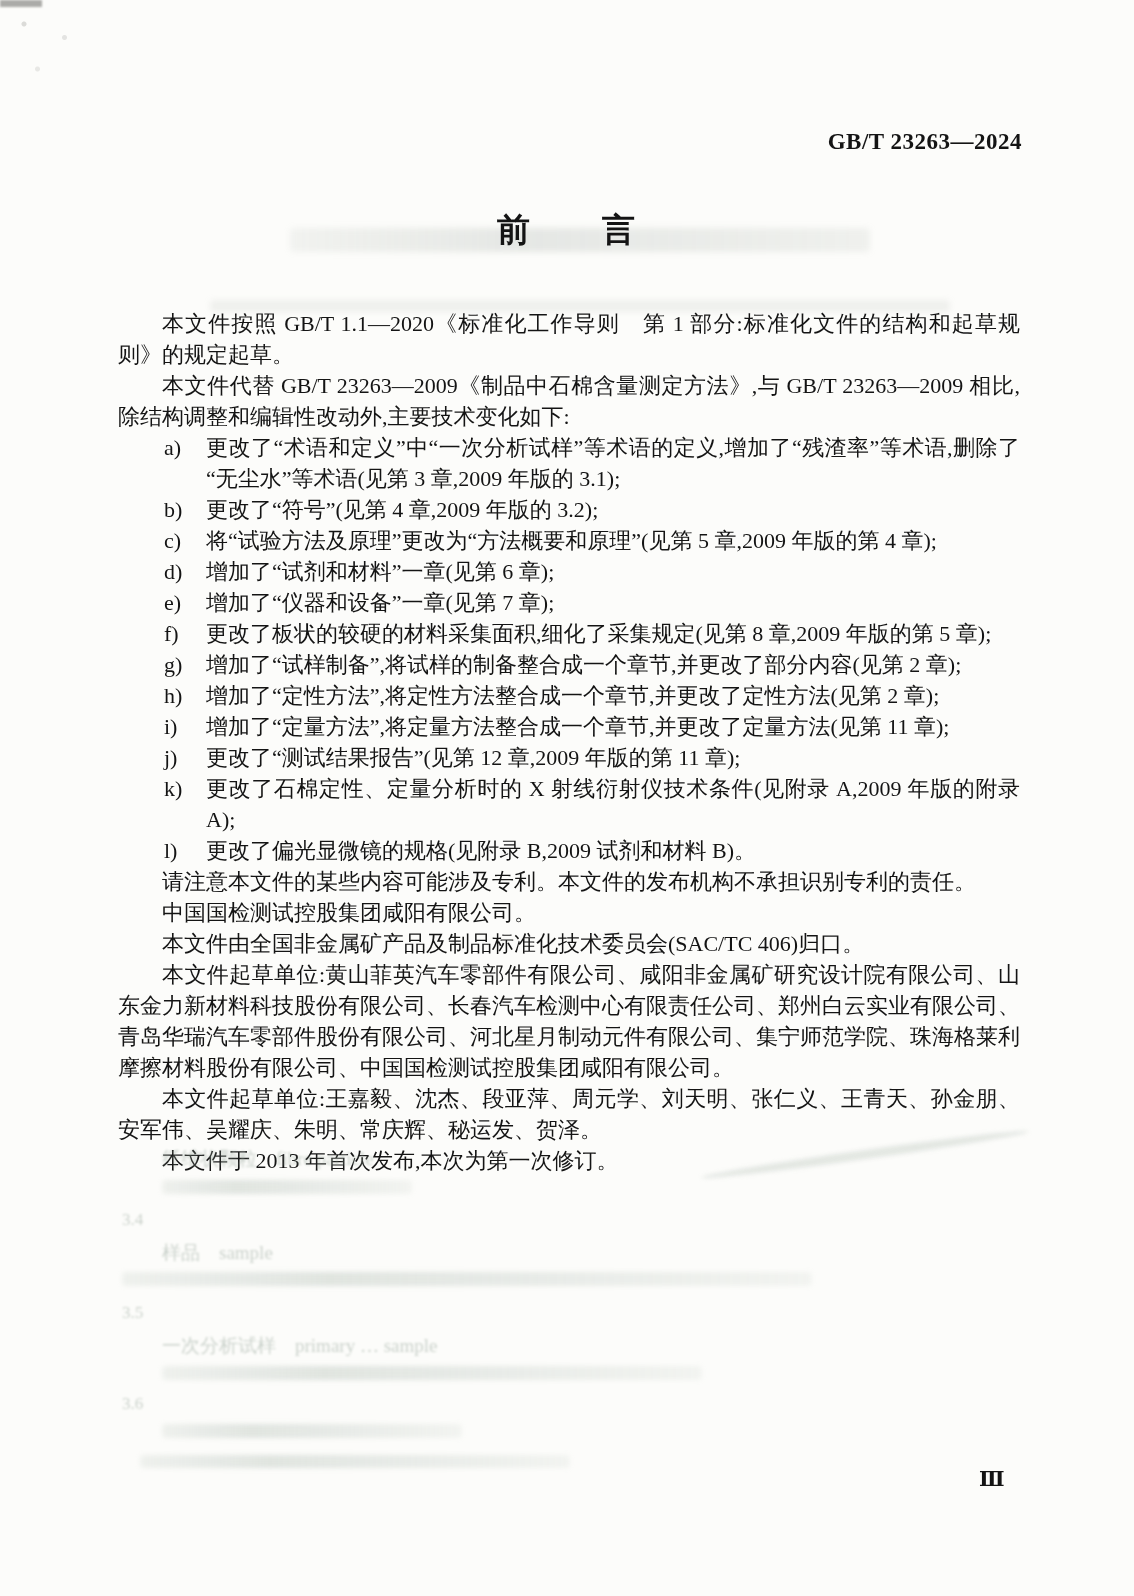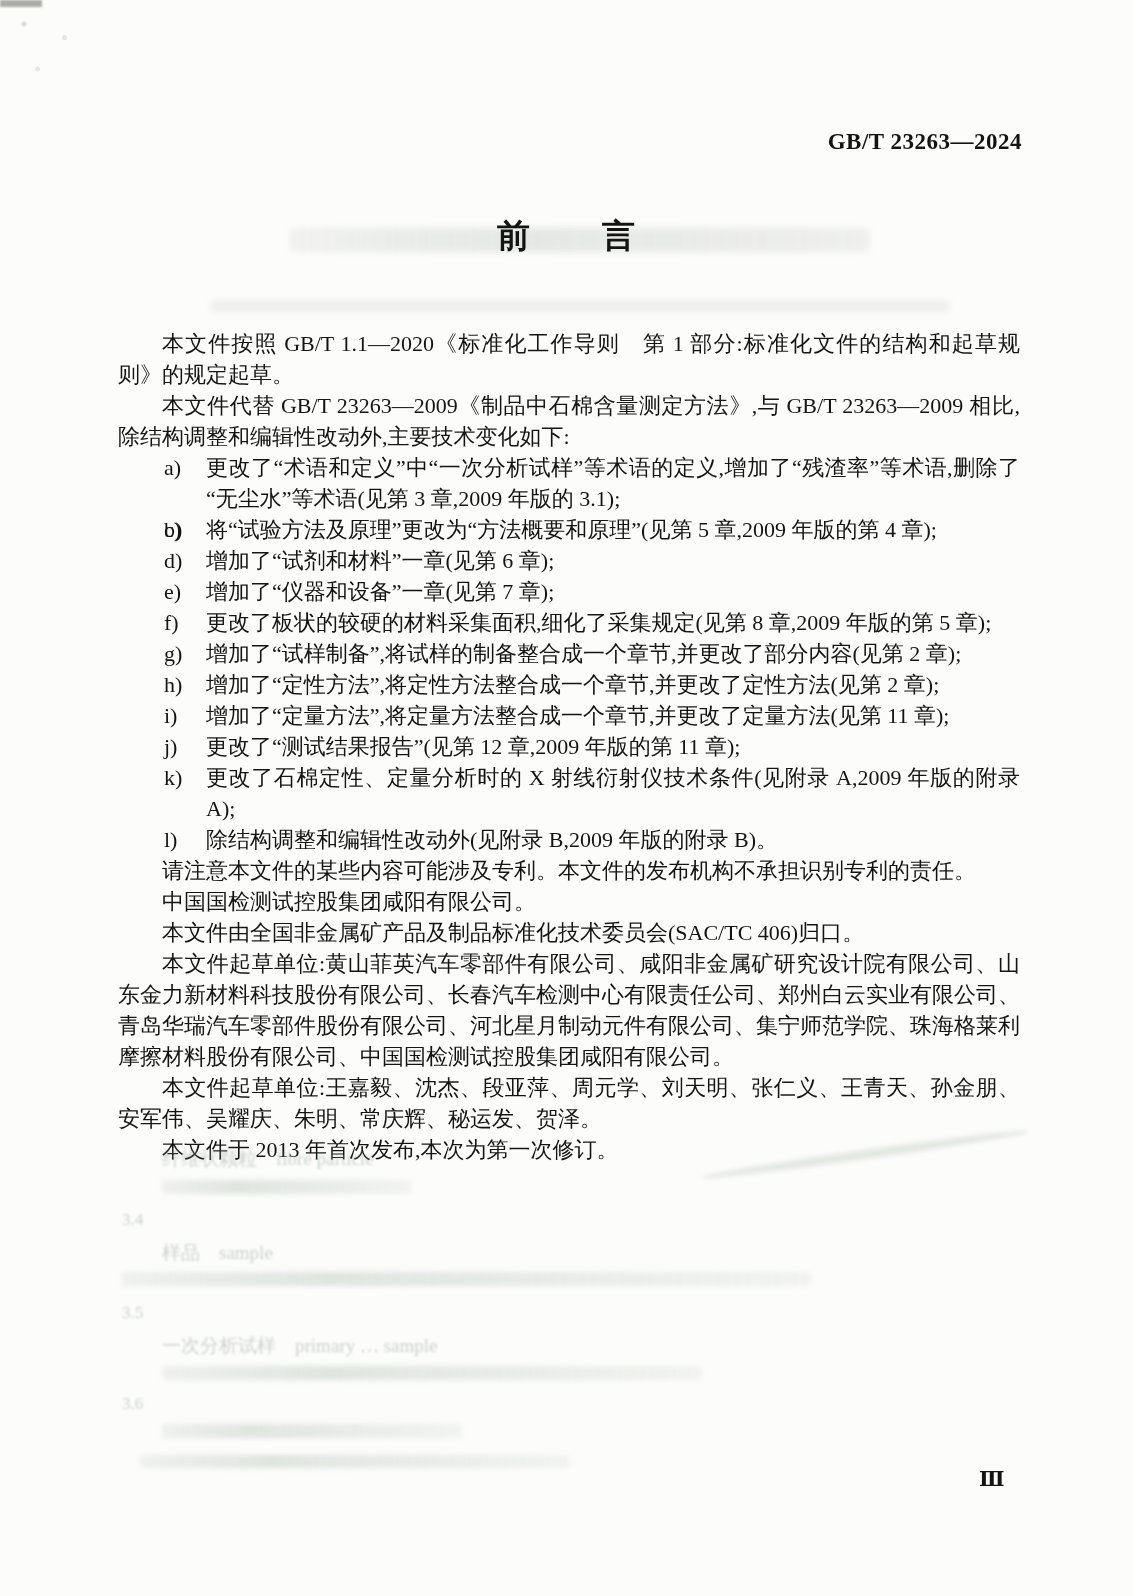--- a/index.html
+++ b/index.html
@@ -26,27 +26,27 @@
     filter:blur(.5px);
   }
 
   .standard-code {
     position:absolute; top:129px; right:112px;
     font-size:23px; font-weight:bold; letter-spacing:.5px;
     white-space:nowrap;
   }
 
   .doc-title {
-    position:absolute; top:214px; left:0; width:100%;
+    position:absolute; top:208px; left:0; width:100%;
     text-align:center;
     font-size:33px; font-weight:bold; letter-spacing:2px;
   }
 
   .body-block {
-    position:absolute; left:118px; top:328px; width:902px;
+    position:absolute; left:118px; top:308px; width:902px;
     font-size:22px; line-height:31px;
     text-align:justify;
   }
   .para { margin:0; text-indent:44px; }
 
   .changes-list { margin:0; padding:0; list-style:none; }
   .change-item { position:relative; padding-left:88px; margin:0; }
   .change-label { position:absolute; left:46px; top:0; }
 
   .page-number {
@@ -95,31 +95,31 @@
   <div class="smudge-para"></div>
 
   <div class="doc-title">前　　言</div>
 
   <div class="body-block">
     <p class="para">本文件按照 GB/T 1.1—2020《标准化工作导则　第 1 部分:标准化文件的结构和起草规则》的规定起草。</p>
     <p class="para">本文件代替 GB/T 23263—2009《制品中石棉含量测定方法》,与 GB/T 23263—2009 相比,除结构调整和编辑性改动外,主要技术变化如下:</p>
 
     <ol class="changes-list">
       <li class="change-item"><span class="change-label">a)</span><span>更改了“术语和定义”中“一次分析试样”等术语的定义,增加了“残渣率”等术语,删除了“无尘水”等术语(见第 3 章,2009 年版的 3.1);</span></li>
-      <li class="change-item"><span class="change-label">b)</span></li>
+      <li class="change-item"><span class="change-label">b)</span><span>更改了“符号”(见第 4 章,2009 年版的 3.2);</span></li>
       <li class="change-item"><span class="change-label">c)</span><span>将“试验方法及原理”更改为“方法概要和原理”(见第 5 章,2009 年版的第 4 章);</span></li>
       <li class="change-item"><span class="change-label">d)</span><span>增加了“试剂和材料”一章(见第 6 章);</span></li>
       <li class="change-item"><span class="change-label">e)</span><span>增加了“仪器和设备”一章(见第 7 章);</span></li>
       <li class="change-item"><span class="change-label">f)</span><span>更改了板状的较硬的材料采集面积,细化了采集规定(见第 8 章,2009 年版的第 5 章);</span></li>
       <li class="change-item"><span class="change-label">g)</span><span>增加了“试样制备”,将试样的制备整合成一个章节,并更改了部分内容(见第 2 章);</span></li>
       <li class="change-item"><span class="change-label">h)</span><span>增加了“定性方法”,将定性方法整合成一个章节,并更改了定性方法(见第 2 章);</span></li>
       <li class="change-item"><span class="change-label">i)</span><span>增加了“定量方法”,将定量方法整合成一个章节,并更改了定量方法(见第 11 章);</span></li>
       <li class="change-item"><span class="change-label">j)</span><span>更改了“测试结果报告”(见第 12 章,2009 年版的第 11 章);</span></li>
       <li class="change-item"><span class="change-label">k)</span><span>更改了石棉定性、定量分析时的 X 射线衍射仪技术条件(见附录 A,2009 年版的附录 A);</span></li>
-      <li class="change-item"><span class="change-label">l)</span><span>除结构调整和编辑性改动外(见附录 B,2009 年版的附录 B)。</span></li>
+      <li class="change-item"><span class="change-label">l)</span><span>更改了偏光显微镜的规格(见附录 B,2009 试剂和材料 B)。</span></li>
     </ol>
 
     <p class="para">请注意本文件的某些内容可能涉及专利。本文件的发布机构不承担识别专利的责任。</p>
     <p class="para">中国国检测试控股集团咸阳有限公司。</p>
     <p class="para">本文件由全国非金属矿产品及制品标准化技术委员会(SAC/TC 406)归口。</p>
     <p class="para">本文件起草单位:黄山菲英汽车零部件有限公司、咸阳非金属矿研究设计院有限公司、山东金力新材料科技股份有限公司、长春汽车检测中心有限责任公司、郑州白云实业有限公司、青岛华瑞汽车零部件股份有限公司、河北星月制动元件有限公司、集宁师范学院、珠海格莱利摩擦材料股份有限公司、中国国检测试控股集团咸阳有限公司。</p>
     <p class="para">本文件起草单位:王嘉毅、沈杰、段亚萍、周元学、刘天明、张仁义、王青天、孙金朋、安军伟、吴耀庆、朱明、常庆辉、秘运发、贺泽。</p>
     <p class="para">本文件于 2013 年首次发布,本次为第一次修订。</p>
   </div>
 

